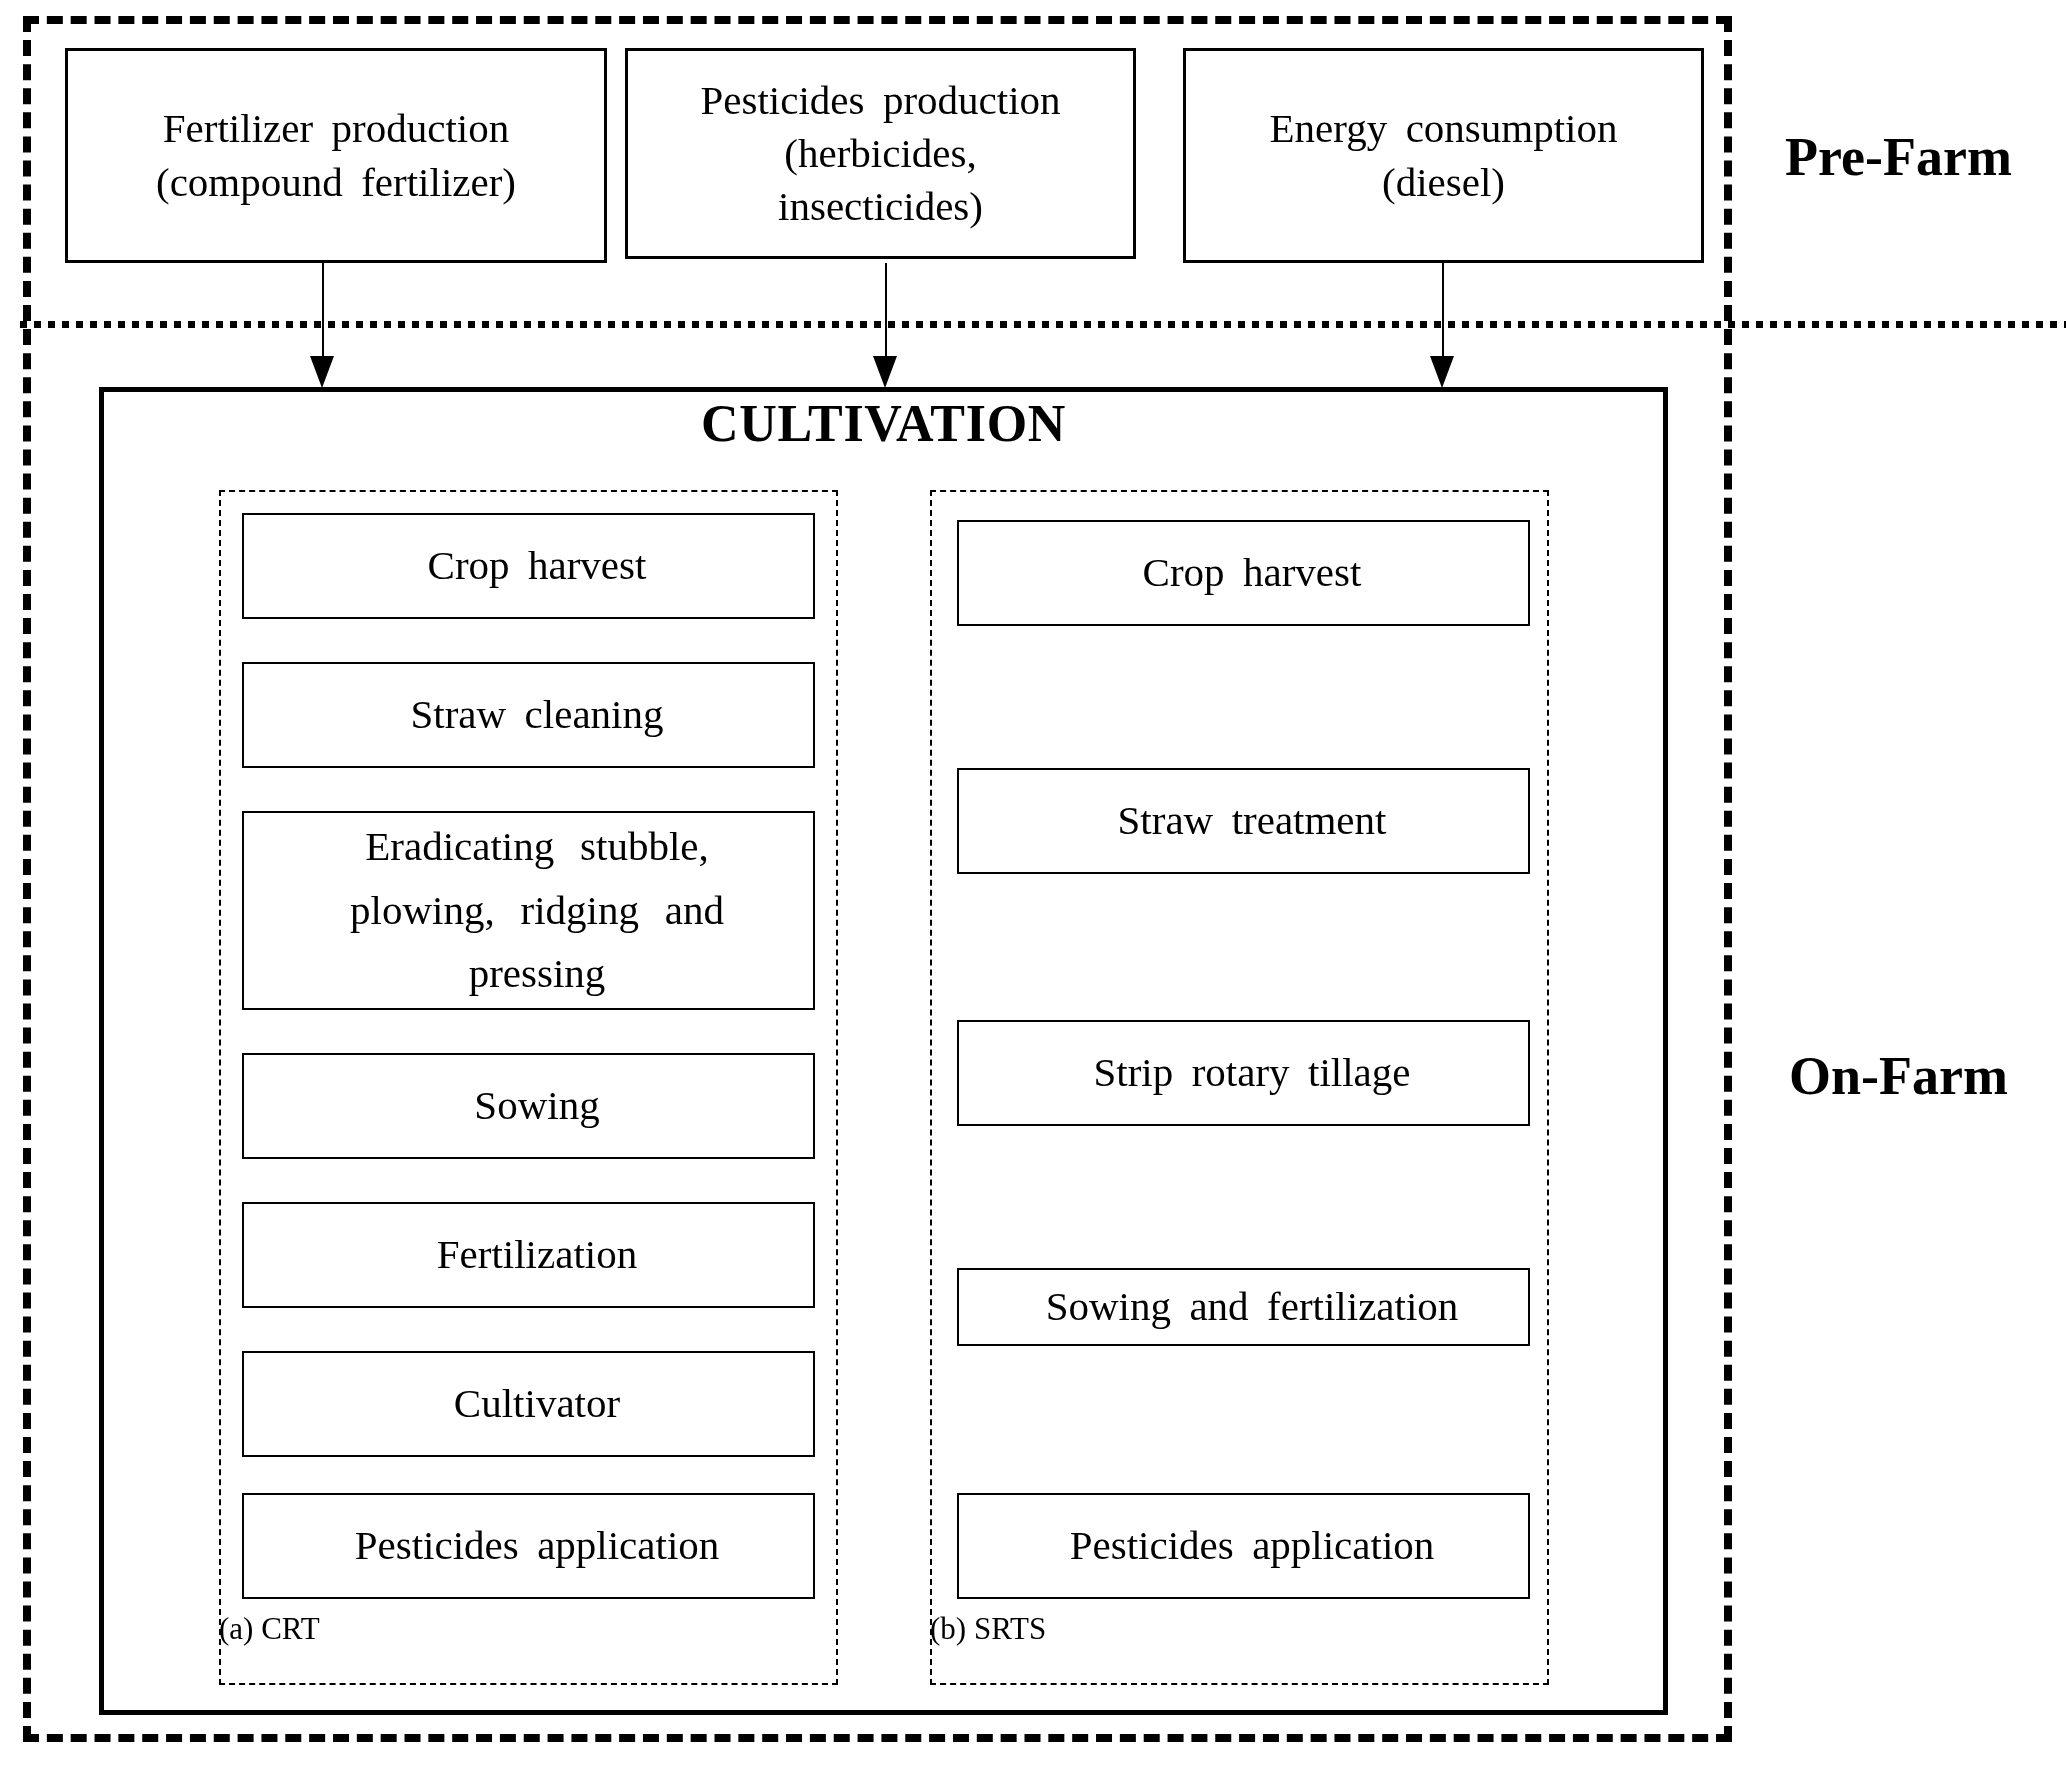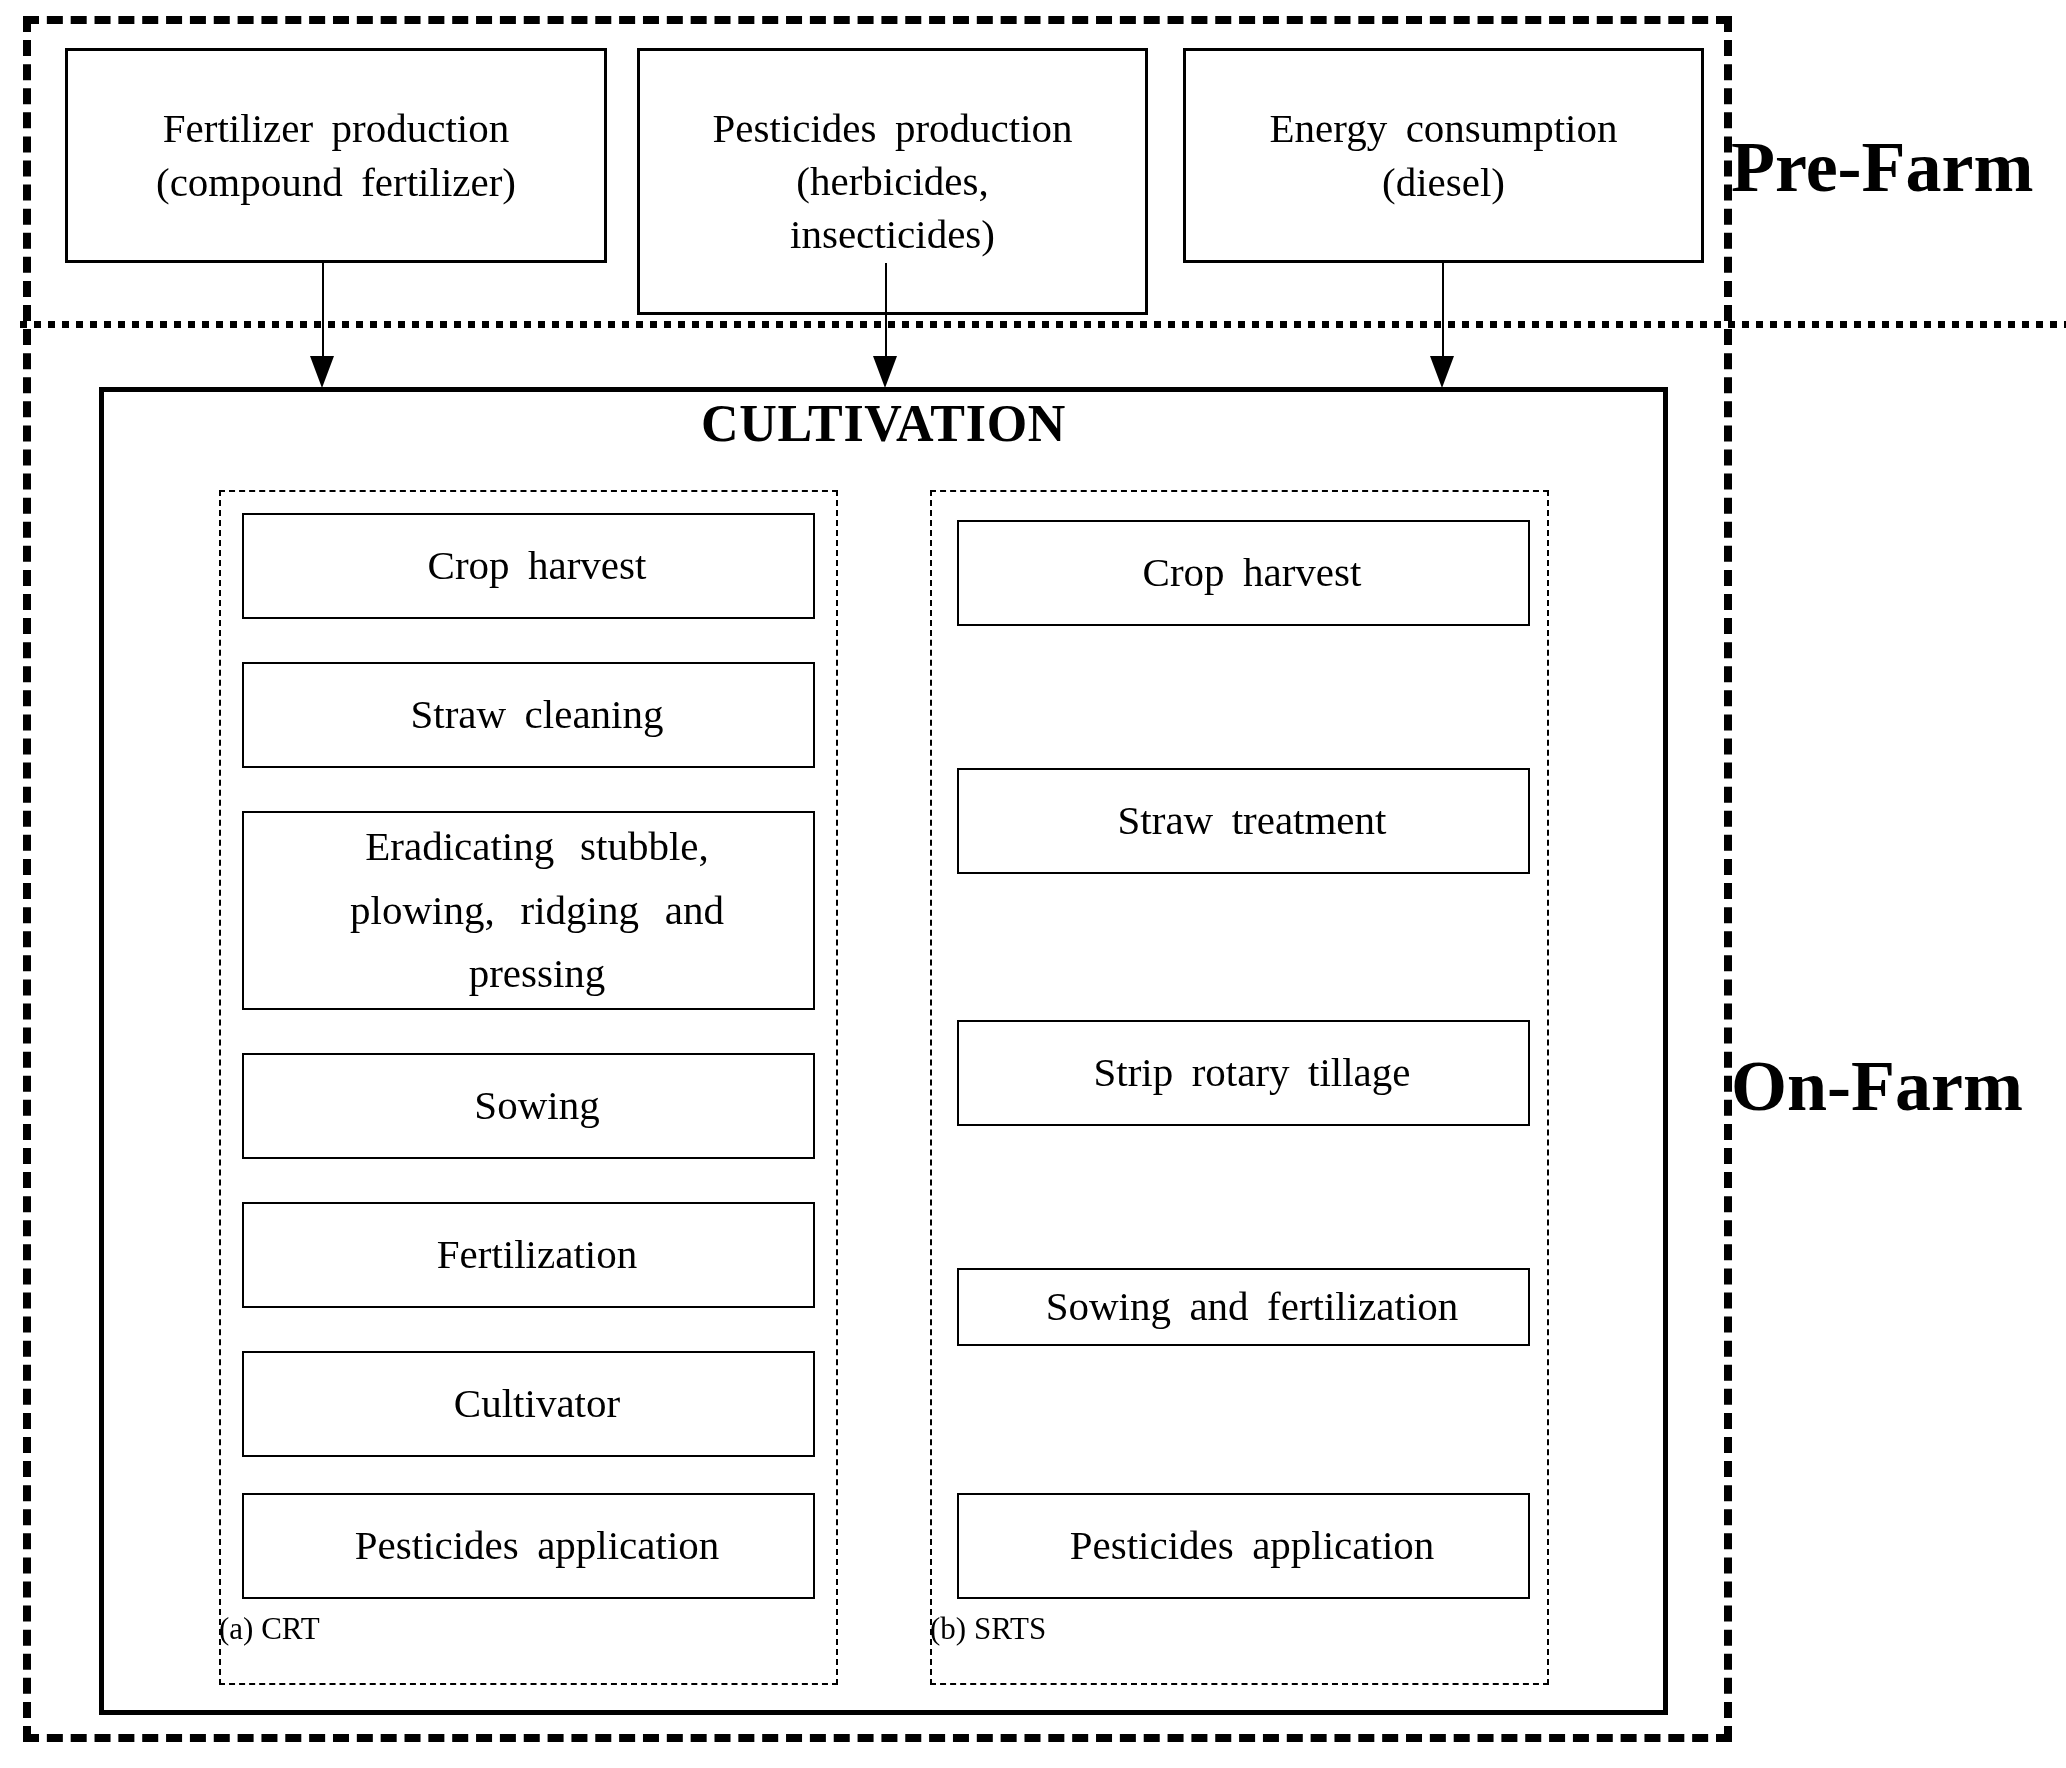--- a/index.html
+++ b/index.html
@@ -13,36 +13,36 @@
   .stem{width:2px;background:#000;}
   .head{width:0;height:0;border-left:12.6px solid transparent;border-right:12.6px solid transparent;
         border-top:32px solid #000;}
   .cultbox{border:5.3px solid #000;}
   .culttitle{text-align:center;font-size:52px;font-weight:bold;letter-spacing:0.7px;}
   .panel{border:2.6px dashed #000;}
   .sbox{border:2.6px solid #000;display:flex;flex-direction:column;justify-content:center;
         align-items:center;text-align:center;font-size:41px;line-height:1.3;word-spacing:0.2em;padding-left:17px;}
   .sbox.wide{word-spacing:0.38em;line-height:1.55;}
   .panel-label{text-align:left;font-size:31px;}
-  .side-label{text-align:left;font-size:72px;font-weight:bold;}
+  .side-label{text-align:center;font-size:54px;font-weight:bold;}
 </style>
 </head>
 <body>
 
 <div class="canvas">
 
   <div class="abs outer-dashed" style="left:22.5px;top:16px;width:1709px;height:1726px;"></div>
 
   <div class="abs dotted-line" style="left:20px;top:321px;width:2046px;height:6.6px;"></div>
 
   <div class="abs pbox" style="left:65px;top:48px;width:542px;height:215px;">
     <div>Fertilizer production</div>
     <div>(compound fertilizer)</div>
   </div>
-  <div class="abs pbox" style="left:625px;top:48px;width:511px;height:267px;margin-left:12px;">
+  <div class="abs pbox" style="left:625px;top:48px;width:511px;height:211px;">
     <div>Pesticides production</div>
     <div>(herbicides,</div>
     <div>insecticides)</div>
   </div>
   <div class="abs pbox" style="left:1183px;top:48px;width:521px;height:215px;">
     <div>Energy consumption</div>
     <div>(diesel)</div>
   </div>
 
   <div>

